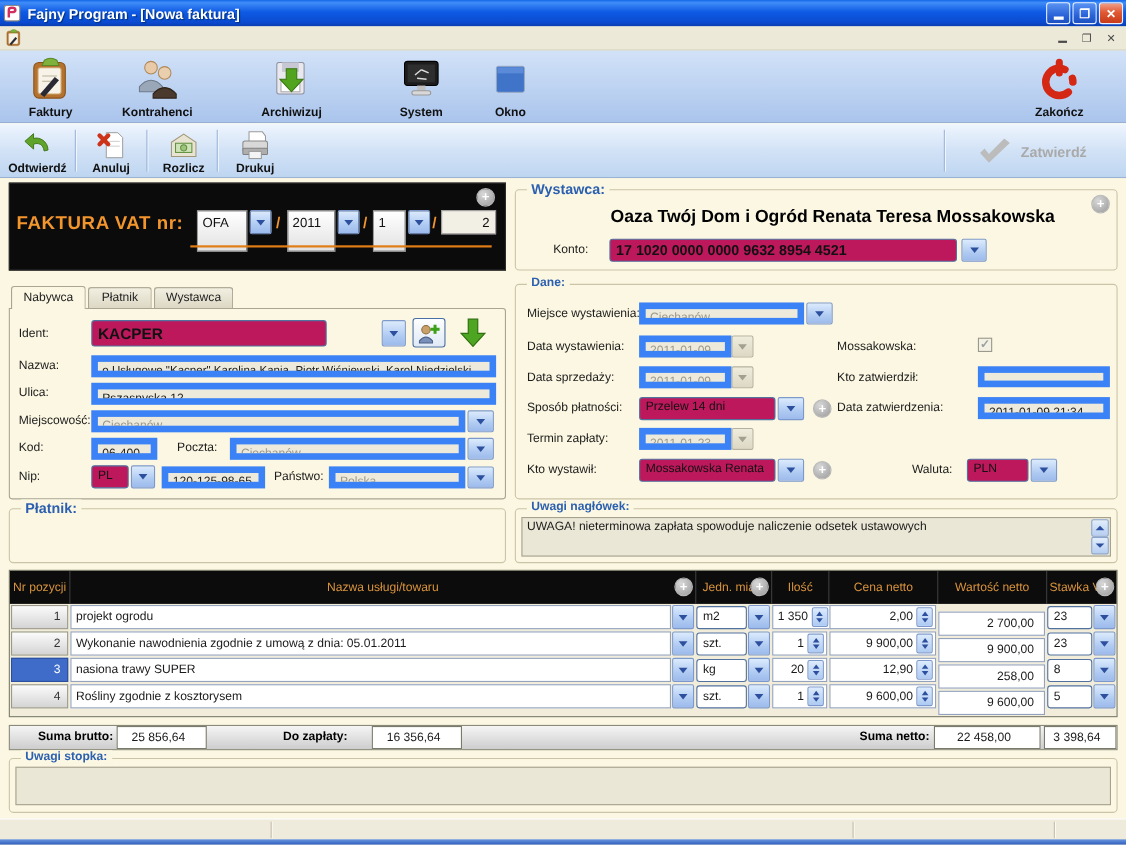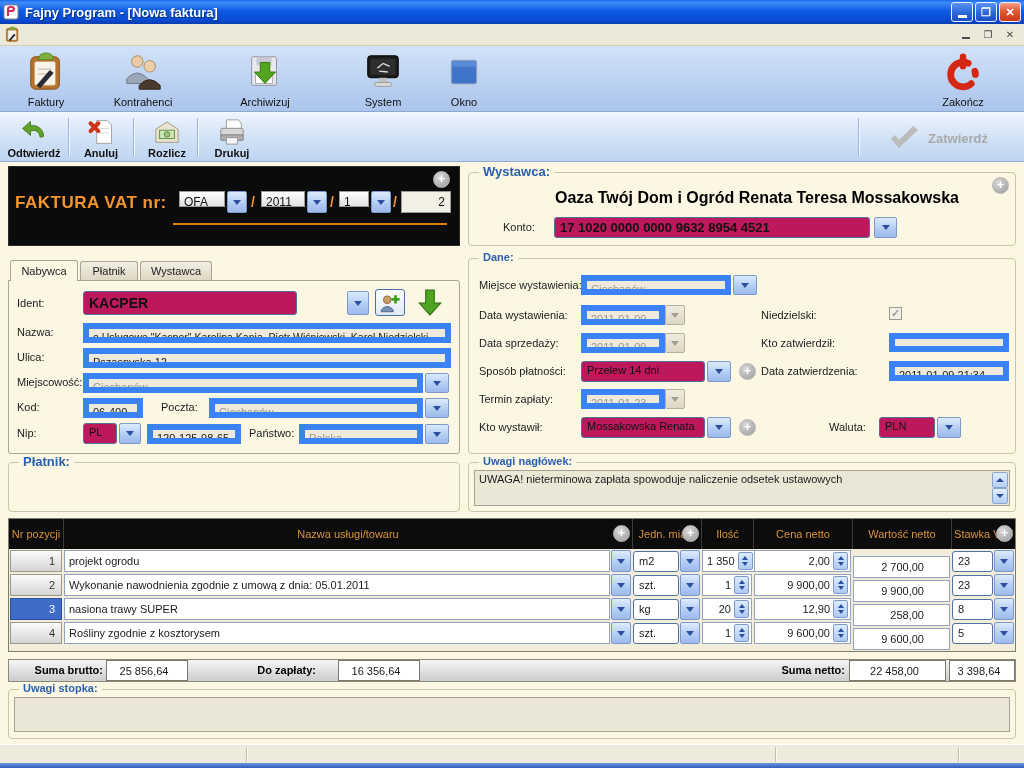--- a/index.html
+++ b/index.html
@@ -23,21 +23,21 @@
   .mdibtn { width:20px; height:17px; margin-left:2px; display:flex; align-items:center; justify-content:center;
     color:#4a4a4a; font-size:10px; background:#ECE9D8; border:1px solid #ece9d8; }
   #menustrip .spacer { flex:1; }
   .mdibtn .minus { width:8px; height:2px; background:#4a4a4a; margin-top:7px; }
 
   
   #toolbar-main { position:absolute; left:0; top:46px; width:1024px; height:66px;
     background:linear-gradient(180deg,#d2e2f8 0%,#bcd2f1 55%,#aac4ec 100%); border-bottom:1px solid #8fa8ce; }
   .tb-item { position:absolute; top:3px; height:60px; display:flex; flex-direction:column; align-items:center; justify-content:flex-start; cursor:default; }
   .tb-item .ico { height:44px; display:flex; align-items:flex-end; justify-content:center; }
-  .tb-item .cap { font-weight:normal; font-size:11px; color:#111; margin-top:3px; }
+  .tb-item .cap { font-weight:bold; font-size:11px; color:#111; margin-top:3px; }
 
   
   #toolbar-actions { position:absolute; left:0; top:112px; width:1024px; height:50px;
     background:linear-gradient(180deg,#eef5fe 0%,#d2e2f6 50%,#bed5f1 100%); border-bottom:1px solid #93abd2; border-top:1px solid #f4f9ff; }
   .ta-item { position:absolute; top:3px; height:44px; display:flex; flex-direction:column; align-items:center; justify-content:flex-start; }
   .ta-item .ico { height:30px; display:flex; align-items:flex-end; justify-content:center; }
   .ta-item .cap { font-weight:bold; font-size:11px; color:#111; margin-top:1px; }
   .ta-sep { position:absolute; top:5px; width:1px; height:38px; background:#9fb6da; box-shadow:1px 0 0 #f0f6ff; }
   #confirm-area { position:absolute; left:860px; top:3px; width:156px; height:44px; display:flex; align-items:center; justify-content:center; gap:8px; }
   #confirm-area .cap { font-weight:bold; font-size:13px; color:#a9a9a9; }
@@ -45,21 +45,21 @@
   
   #content { position:absolute; left:0; top:162px; width:1024px; height:582px; background:#FBF7E2; }
 
   .group { position:absolute; border:1px solid #cbc4a7; border-radius:4px; }
   .group-title { position:absolute; top:-8px; left:10px; background:#FBF7E2; padding:0 4px; color:#2b5fb0; font-weight:bold; font-size:11px; }
   .group-title.big { font-size:13px; top:-9px; }
 
   
   #inv-panel { position:absolute; left:8px; top:4px; width:452px; height:80px; background:#0b0b0b; border:1px solid #2c2c2c; }
   #inv-title { position:absolute; left:6px; top:26px; color:#f2952c; font-weight:bold; font-size:17px; letter-spacing:0.5px; }
-  .inv-combo { position:absolute; top:24px; height:16px; background:linear-gradient(180deg,#ffffff,#e2e2e2); border:1px solid #9a9a9a;
+  .inv-combo { position:absolute; top:24px; height:38px; background:linear-gradient(180deg,#ffffff,#e2e2e2); border:1px solid #9a9a9a;
     color:#111; font-size:12px; padding:3px 4px; }
   .inv-slash { position:absolute; top:24px; color:#f2952c; font-weight:bold; font-size:14px; line-height:22px; }
   #inv-underline { position:absolute; left:164px; top:56px; width:274px; height:2px; background:#e07d14; }
   #inv-num { position:absolute; left:392px; top:24px; width:50px; height:22px; background:#f2efe4; border:1px solid #9a9a9a;
     color:#111; font-size:12px; text-align:right; padding:3px 5px; }
 
   
   .cbtn { background:linear-gradient(180deg,#dcebfd,#b0cbf2 60%,#9cbaec); border:1px solid #7d99cc; border-radius:2px;
     display:flex; align-items:center; justify-content:center; }
   .chev { width:0; height:0; border-left:4px solid transparent; border-right:4px solid transparent; border-top:5px solid #2c4f9e; }
@@ -118,21 +118,21 @@
   .trow { display:grid; grid-template-columns:54px 569px 69px 52px 99px 99px 64px; height:24px; align-items:center; }
   .cell { height:24px; display:flex; align-items:center; padding:1px; }
   .nrbox { width:100%; height:22px; background:linear-gradient(180deg,#fbfbfb,#d4d4d4); border:1px solid #9a9a8c;
     text-align:right; padding:4px 6px 0 0; color:#333; }
   .nrbox.sel { background:#3f6cc8; color:#fff; border-color:#2c4f9e; }
   .txt-fld { flex:1; height:22px; background:#fff; border:1px solid #93a2bd; padding:4px 4px 0 4px; overflow:hidden; white-space:nowrap; }
   .cell .cbtn { width:20px; height:22px; margin-left:1px; }
   .unit-box { flex:1; height:21px; background:#fff; border:1px solid #51719f; border-radius:3px; padding:3px 5px 0 5px; }
   .num-fld { flex:1; height:22px; background:#fff; border:1px solid #93a2bd; display:flex; align-items:center; justify-content:flex-end; padding:0 2px 0 4px; }
   .num-fld .val { flex:1; text-align:right; padding-right:3px; white-space:nowrap; }
-  .num-fld.plain { padding-right:22px;margin-top:12px; }
+  .num-fld.plain { padding-right:6px;margin-top:12px; }
 
   
   #summary { position:absolute; left:8px; top:497px; width:1008px; height:23px;
     background:linear-gradient(180deg,#f5f5f5,#cdcdcd); border:1px solid #8a8a7a; }
   .sum-lbl { position:absolute; top:4px; font-weight:bold; color:#000; text-align:right; }
   .sum-box { position:absolute; top:0; height:21px; background:#fff; border:1px solid #7a7a6a; text-align:center; padding:4px 6px 0 0; }
 
   
   #statusbar { position:absolute; left:0; top:744px; width:1024px; height:19px; background:#EFEBDC; border-top:1px solid #fff; }
   .st-div { position:absolute; top:2px; width:1px; height:15px; background:#c3bfae; box-shadow:1px 0 0 #fbf9f0; }
@@ -421,21 +421,21 @@
     <span class="fld abs" style="left:112px;top:16px;width:150px;height:20px;">Ciechanów</span>
     <span class="cbtn abs" style="left:264px;top:16px;width:24px;height:20px;">
         <span class="chev"></span>
       </span>
 
     <span class="lbl" style="left:10px;top:50px;">Data wystawienia:</span>
     <span class="fld abs" style="left:112px;top:46px;width:84px;height:20px;">2011-01-09</span>
     <span class="cbtn dis abs" style="left:196px;top:46px;width:20px;height:20px;">
         <span class="chev"></span>
       </span>
-    <span class="lbl" style="left:292px;top:50px;">Niedzielski:</span>
+    <span class="lbl" style="left:292px;top:50px;">Mossakowska:</span>
     <span class="chk abs" style="left:420px;top:48px;position:absolute;"><span>✓</span></span>
 
     <span class="lbl" style="left:10px;top:78px;">Data sprzedaży:</span>
     <span class="fld abs" style="left:112px;top:74px;width:84px;height:20px;">2011-01-09</span>
     <span class="cbtn dis abs" style="left:196px;top:74px;width:20px;height:20px;">
         <span class="chev"></span>
       </span>
     <span class="lbl" style="left:292px;top:78px;">Kto zatwierdził:</span>
     <span class="fld abs" style="left:420px;top:74px;width:120px;height:19px;"></span>
 

